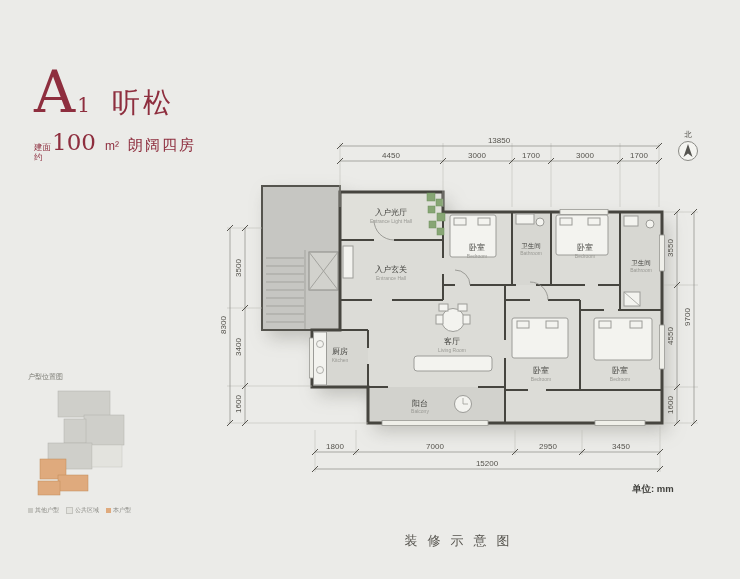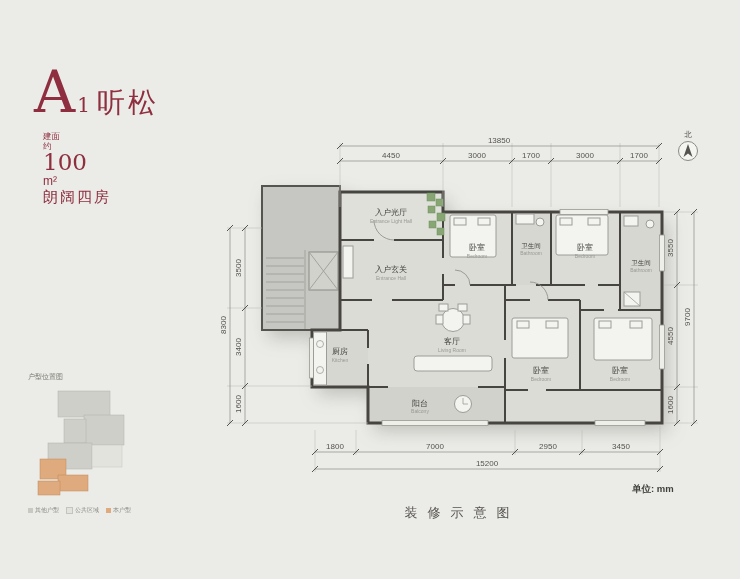--- a/index.html
+++ b/index.html
@@ -9,22 +9,22 @@
     font-family:"Liberation Sans", sans-serif;
   }
   svg{position:absolute; left:0; top:0;}
   svg text{font-family:"Liberation Sans", sans-serif;}
 
   
   .title-block{position:absolute; left:34px; top:64px; color:#8e2e3e;}
   .title-line{display:flex; align-items:baseline; font-family:"DejaVu Serif", serif;}
   .t-letter{font-size:57px; line-height:1;}
   .t-sub{font-size:20px; margin-left:2px;}
-  .t-name{font-size:28px; margin-left:7px; letter-spacing:3px;}
-  .area-line{display:flex; align-items:baseline; margin-top:9px; color:#8e2e3e;flex-direction:column;}
+  .t-name{font-size:28px; margin-left:22px; letter-spacing:3px;}
+  .area-line{display:flex; align-items:baseline; margin-top:9px; color:#8e2e3e;}
   .a-prefix{font-size:8.5px; width:18px; line-height:1.2;}
   .a-value{font-size:23px; font-family:"DejaVu Serif", serif; line-height:1;}
   .a-unit{font-size:12px; margin-left:9px;}
   .a-desc{font-size:15px; margin-left:9px; letter-spacing:2px;}
 
   
   .plan-fill{filter:drop-shadow(6px 8px 9px rgba(80,78,70,0.28));}
   .wall-ex{fill:none; stroke:#46453f; stroke-width:3;}
   .wall-in{fill:none; stroke:#46453f; stroke-width:2;}
   .core-outline{fill:none; stroke:#55544e; stroke-width:2;}
@@ -49,21 +49,21 @@
   .legend{display:flex; gap:7px; margin-top:5px; align-items:center;}
   .legend-item{display:flex; gap:2px; align-items:center;}
   .legend-item .sw{width:5px; height:5px; display:inline-block;}
   .sw-0{background:#c9c9c4;}
   .sw-1{background:#e3e3de; border:0.5px solid #c4c4bf;}
   .sw-2{background:#dfaa7d;}
   .legend-item .lbl{font-size:6px; color:#8a8a84;}
 
   .unit-note{position:absolute; left:632px; top:483px; font-size:9.5px; font-weight:bold; color:#3f3f3b;}
   .footer-caption{
-    position:absolute; left:462px; top:504px; transform:translateX(-50%);
+    position:absolute; left:462px; top:532px; transform:translateX(-50%);
     font-size:13px; letter-spacing:10px; color:#55534d; white-space:nowrap;
   }
 </style>
 </head>
 <body>
 
 <div class="page">
 
   <svg width="740" height="579" viewBox="0 0 740 579">
 

